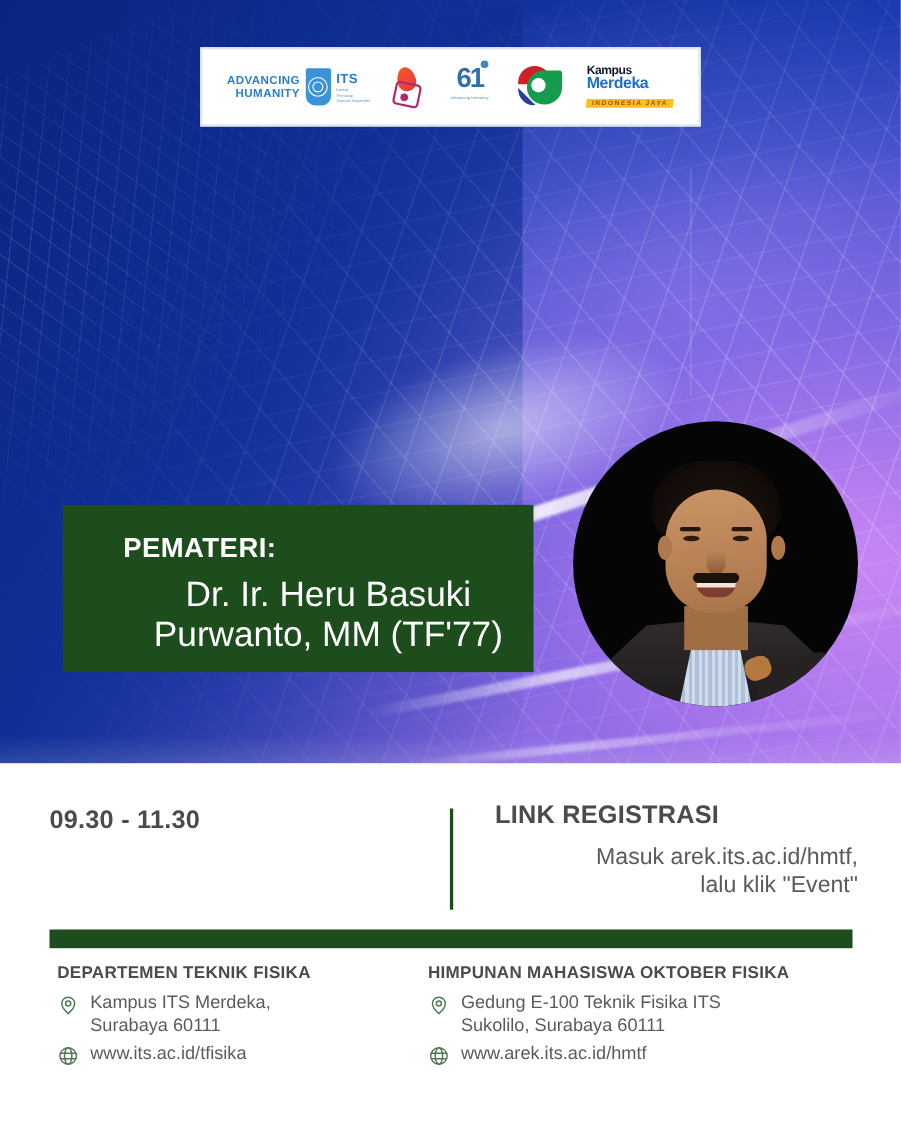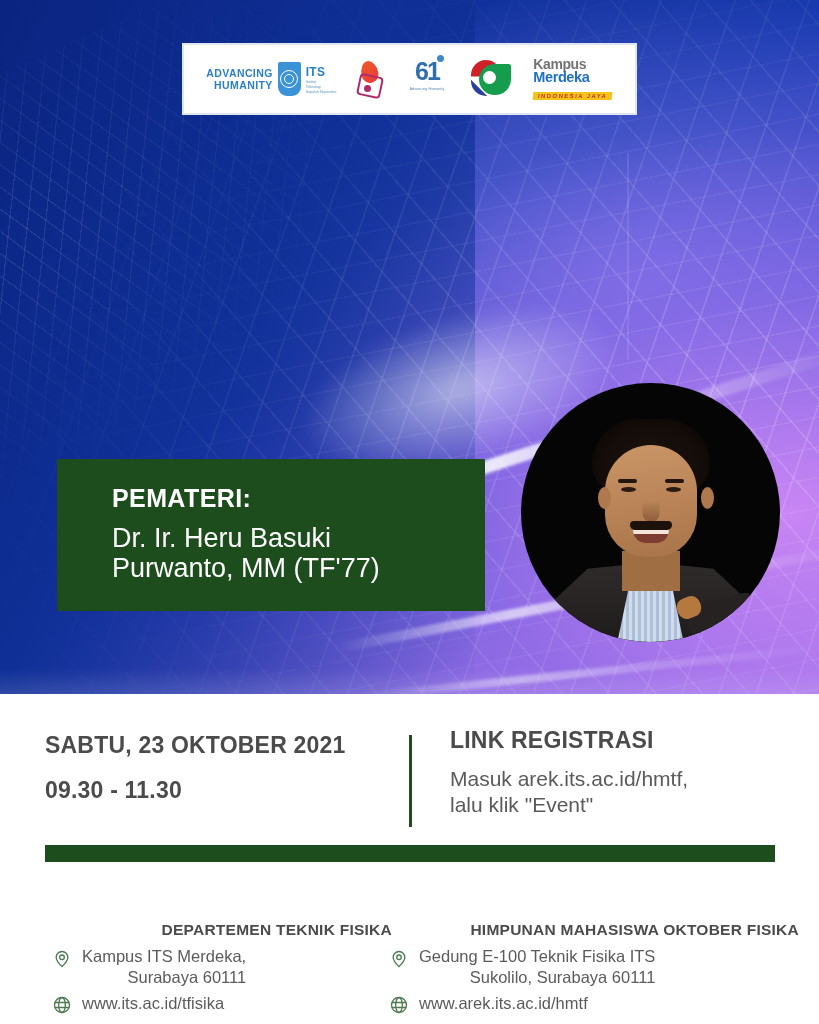--- a/index.html
+++ b/index.html
@@ -123,21 +123,21 @@
 
   .gmark{position:relative;width:42px;height:38px;}
   .gmark i{position:absolute;border-radius:50%;display:block;}
   .gmark .r{left:0;top:0;width:30px;height:30px;background:#cf2027;clip-path:polygon(0 0,100% 0,100% 55%,0 55%);}
   .gmark .b{left:0;top:6px;width:30px;height:30px;background:#2b3f9e;clip-path:polygon(0 45%,55% 100%,0 100%);}
   .gmark .g{left:8px;top:4px;width:32px;height:31px;background:#159c4d;border-radius:50% 8% 50% 50%;}
   .gmark .gg{left:20px;top:12px;width:19px;height:9px;background:#159c4d;border-radius:0;}
   .gmark .hole{left:12px;top:11px;width:13px;height:13px;background:#fff;}
 
   .kampus{line-height:1;text-align:left;}
-  .kampus .k1{font-size:14px;font-weight:bold;color:#737373;letter-spacing:-.4px;display:block;}
+  .kampus .k1{font-size:11px;font-weight:bold;color:#0f172a;letter-spacing:-.4px;display:block;}
   .kampus .k2{font-size:14.5px;font-weight:bold;color:#1f6fc4;letter-spacing:-.4px;display:block;margin-top:-1px;}
   .kampus .k3{
     font-size:6px;font-weight:bold;color:#c2392b;background:#f4c319;
     display:inline-block;padding:1px 5px;margin-top:2px;letter-spacing:1.4px;
     transform:skewX(-6deg);
   }
 
   
   .title-panel{
     position:absolute;left:0;top:153px;width:627px;height:207px;
@@ -156,21 +156,21 @@
     color:#fff;font-size:25px;font-style:italic;font-weight:500;letter-spacing:.1px;
     margin:0;line-height:1.1;
   }
 
   
   .speaker-panel{
     position:absolute;left:57px;top:459px;width:428px;height:152px;
     background:#1d4d1c;box-sizing:border-box;padding:27px 0 0 55px;
   }
   .sp-label{color:#fff;font-size:25px;font-weight:bold;letter-spacing:.4px;margin:0 0 12px 0;line-height:1;}
-  .sp-name{color:#fff;font-size:27px;font-weight:400;line-height:1.12;margin:0;}
+  .sp-name{color:#fff;font-size:32px;font-weight:400;line-height:1.12;margin:0;text-align:center;}
 
   
   .portrait{
     position:absolute;left:521px;top:383px;width:259px;height:259px;
     border-radius:50%;overflow:hidden;background:#050505;
   }
   .p-hair{
     position:absolute;left:50%;top:36px;width:118px;height:74px;
     transform:translateX(-50%);
     background:radial-gradient(ellipse at 50% 70%, #20150f 0%, #130c08 60%, #0a0604 100%);
@@ -232,25 +232,25 @@
   .date-col{position:absolute;left:45px;top:40px;width:330px;}
   .dc-line{
     color:#4b4b4b;font-size:23px;font-weight:bold;letter-spacing:.2px;margin:0 0 22px 0;line-height:1;
   }
   .dc-line.t{margin-bottom:12px;}
 
   .vdiv{position:absolute;left:409px;top:735px;width:3px;height:92px;background:#1d4d1c;}
 
   .link-col{position:absolute;left:450px;top:35px;width:330px;}
   .lc-head{color:#4b4b4b;font-size:23px;font-weight:bold;letter-spacing:.2px;margin:0 0 14px 0;line-height:1;}
-  .lc-body{color:#5a5a5a;font-size:21px;font-weight:400;line-height:1.25;margin:0;}
+  .lc-body{color:#5a5a5a;font-size:21px;font-weight:400;line-height:1.25;margin:0;text-align:right;}
 
   .hbar{position:absolute;left:45px;top:845px;width:730px;height:17px;background:#1d4d1c;}
 
-  .foot{position:absolute;top:922px;font-size:0;text-align:right;}
+  .foot{position:absolute;top:877px;font-size:0;}
   .foot.a{left:52px;width:340px;}
   .foot.b{left:389px;width:410px;}
   .foot-title{
     color:#4b4b4b;font-size:15.5px;font-weight:bold;letter-spacing:.25px;margin:0 0 8px 0;line-height:1;
   }
   .foot-row{display:flex;align-items:flex-start;gap:10px;margin-bottom:4px;}
   .foot-txt{color:#5b5b5b;font-size:16.5px;line-height:1.32;}
   .ic{flex:0 0 auto;width:20px;height:22px;margin-top:2px;}
 
   
@@ -349,21 +349,20 @@
     <p class="sp-label">PEMATERI:</p>
     <p class="sp-name">
       <span>Dr. Ir. Heru Basuki</span><br>
       <span>Purwanto, MM (TF'77)</span>
     </p>
   </div>
 
   <div class="lower">
 
     <div class="date-col">
-      <p class="dc-line">SABTU, 23 OKTOBER 2021</p>
       <p class="dc-line t">09.30 - 11.30</p>
     </div>
 
     <div class="link-col">
       <p class="lc-head">LINK REGISTRASI</p>
       <p class="lc-body">
         <span>Masuk arek.its.ac.id/hmtf,</span><br>
         <span>lalu klik "Event"</span>
       </p>
     </div>

